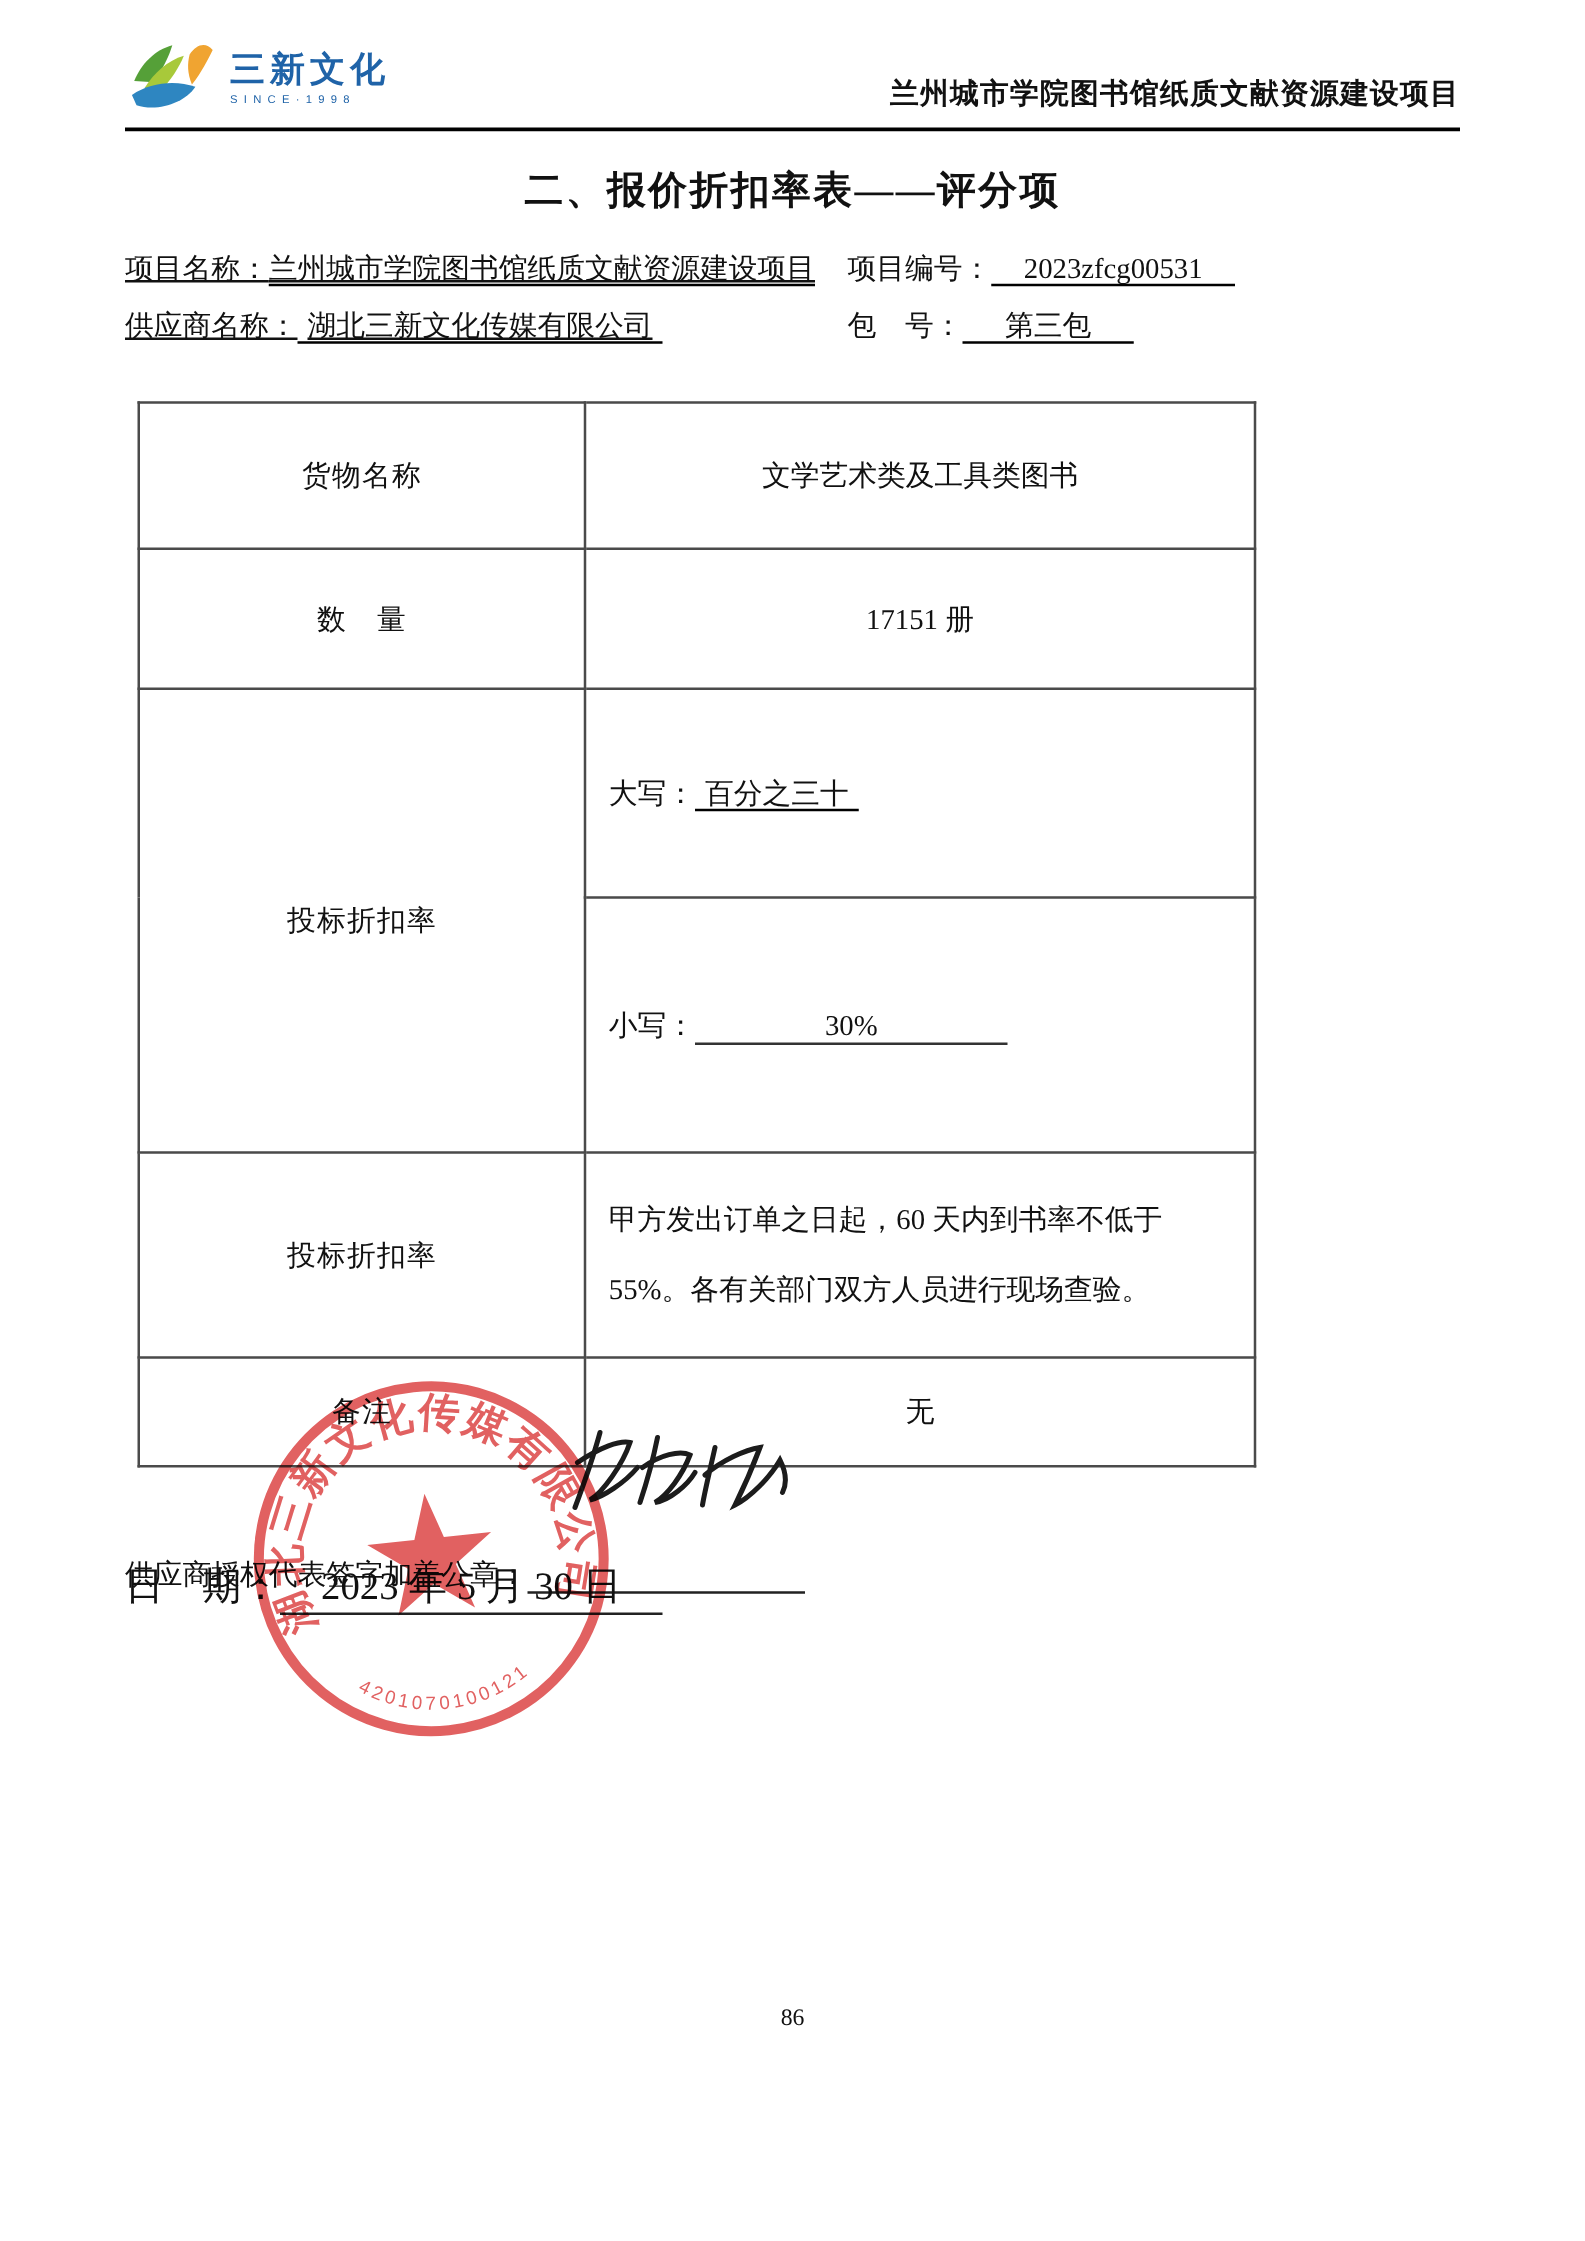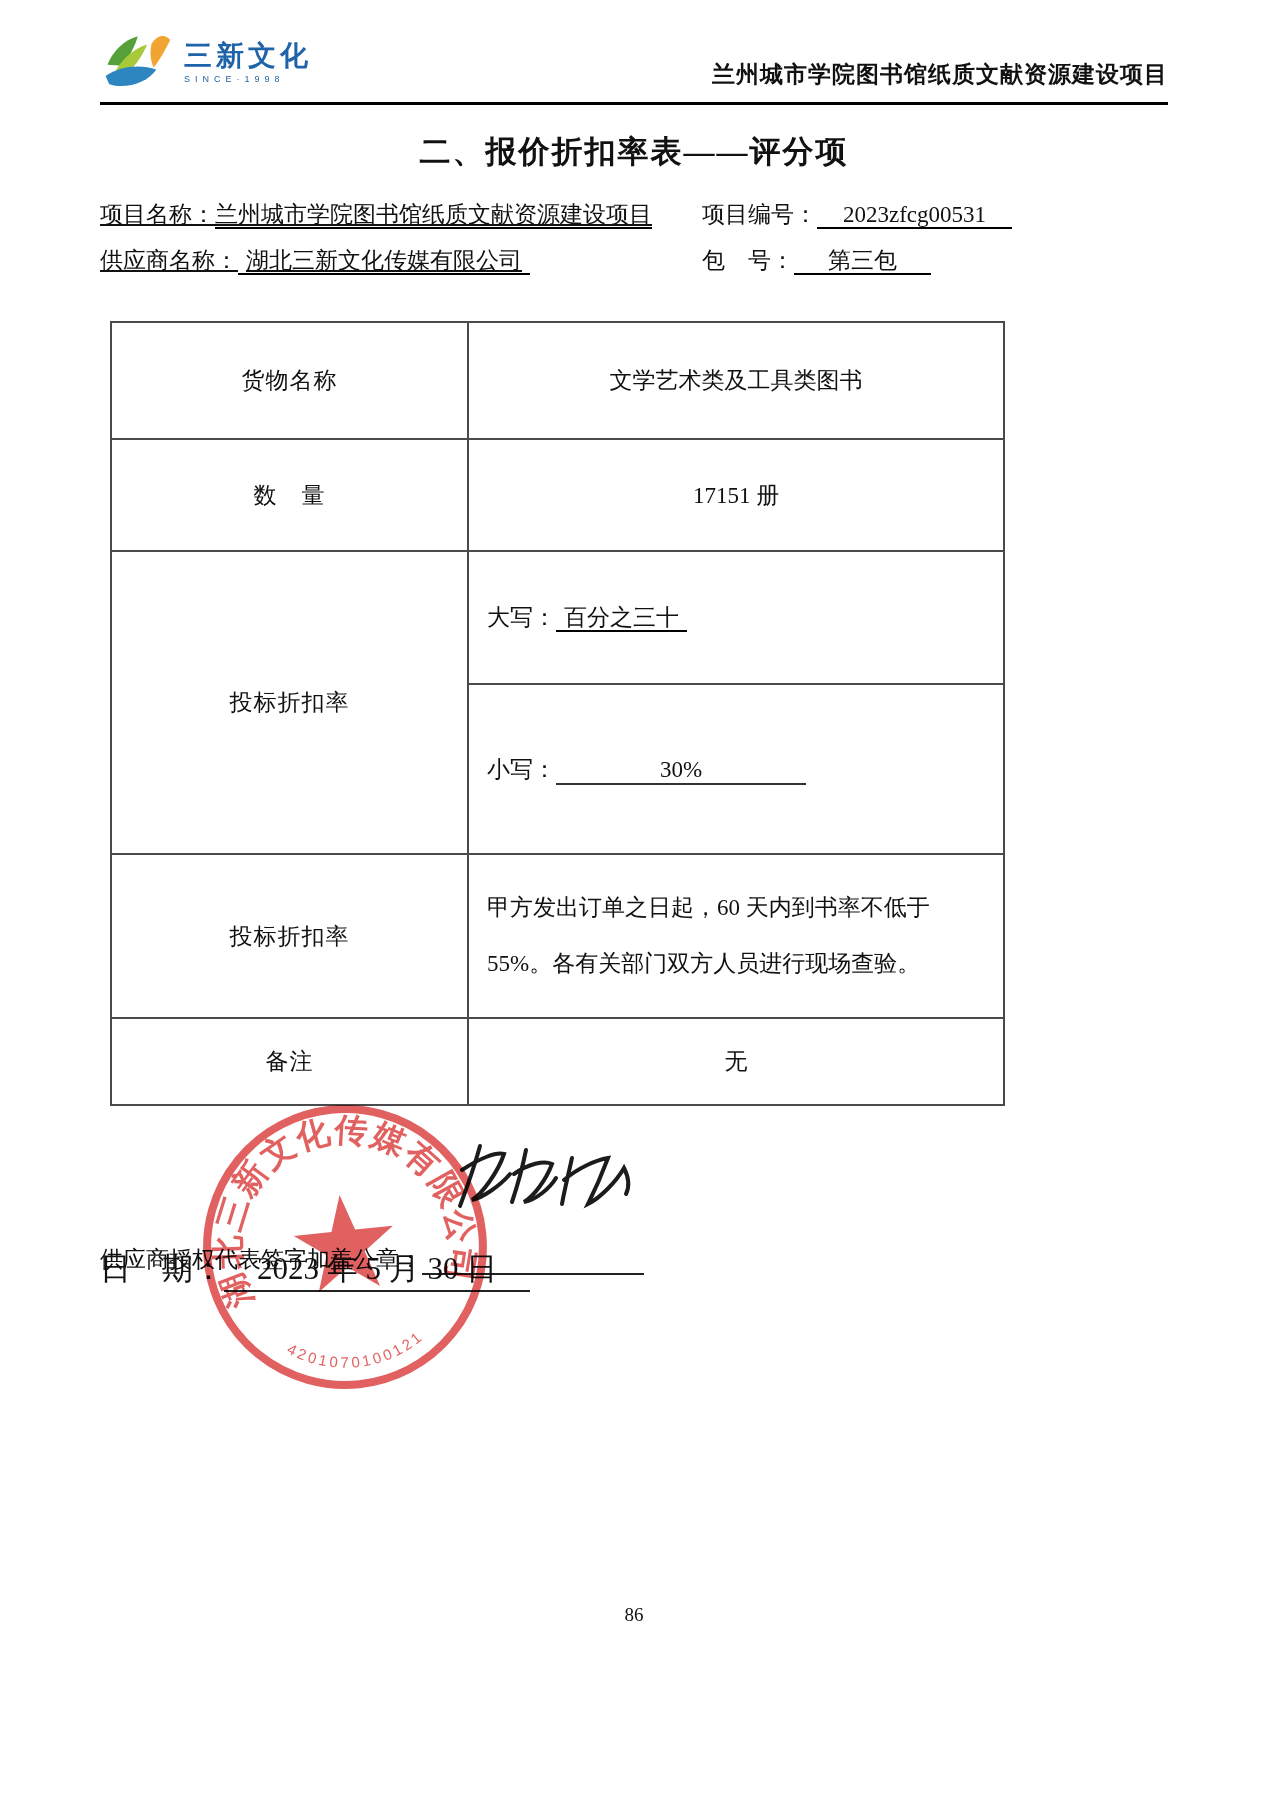--- a/index.html
+++ b/index.html
@@ -28,37 +28,37 @@
 
   
   .doc-title{
     margin-top:26px;text-align:center;
     font-size:31px;font-weight:bold;letter-spacing:2px;
   }
 
   
   .meta{margin-top:26px;font-size:23px;text-decoration:underline;}
   .meta-row{position:relative;height:46px;}
-  .meta-right{position:absolute;left:602px;top:0;white-space:nowrap;}
+  .meta-right{position:absolute;left:578px;top:0;white-space:nowrap;}
   .ul{border-bottom:2px solid #000;}
   .pad-s{padding:0 8px;}
   .pad-m{padding:0 26px;}
   .pad-l{padding:0 34px;}
 
   
   table.quote{
     border-collapse:collapse;
     margin-top:30px;margin-left:10px;
     width:895px;
     table-layout:fixed;
     font-size:23px;
   }
   table.quote td{border:2px solid #4a4a4a;vertical-align:middle;}
   td.lbl{width:353px;text-align:center;letter-spacing:1px;}
-  td.val{padding:0 18px;}
+  td.val{padding:17px 18px;}
   td.val.center{text-align:center;}
   .h115{height:113px;} .h110{height:108px;}
   .h133{height:131px;} .h170{height:168px;}
   .h162{height:160px;} .h85{height:83px;}
   .delivery{line-height:56px;}
   .line30{display:inline-block;width:250px;text-align:center;border-bottom:2px solid #333;}
 
   
   .sign-row{position:absolute;left:100px;top:1244px;font-size:23px;white-space:nowrap;}
   .sign-line{display:inline-block;width:222px;border-bottom:2px solid #222;height:26px;vertical-align:bottom;}

